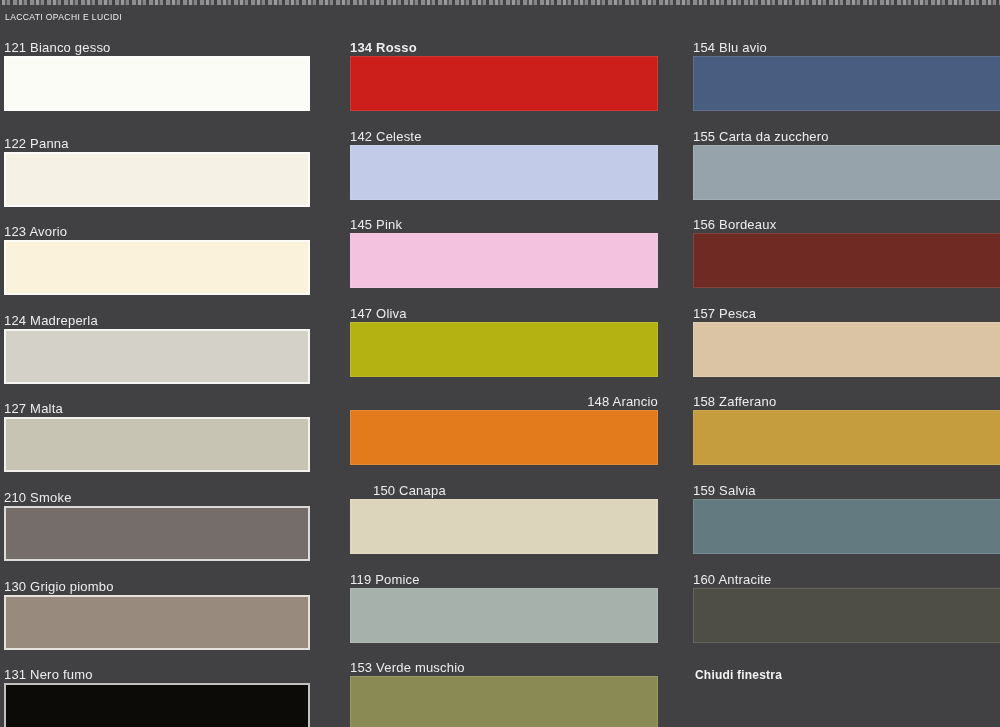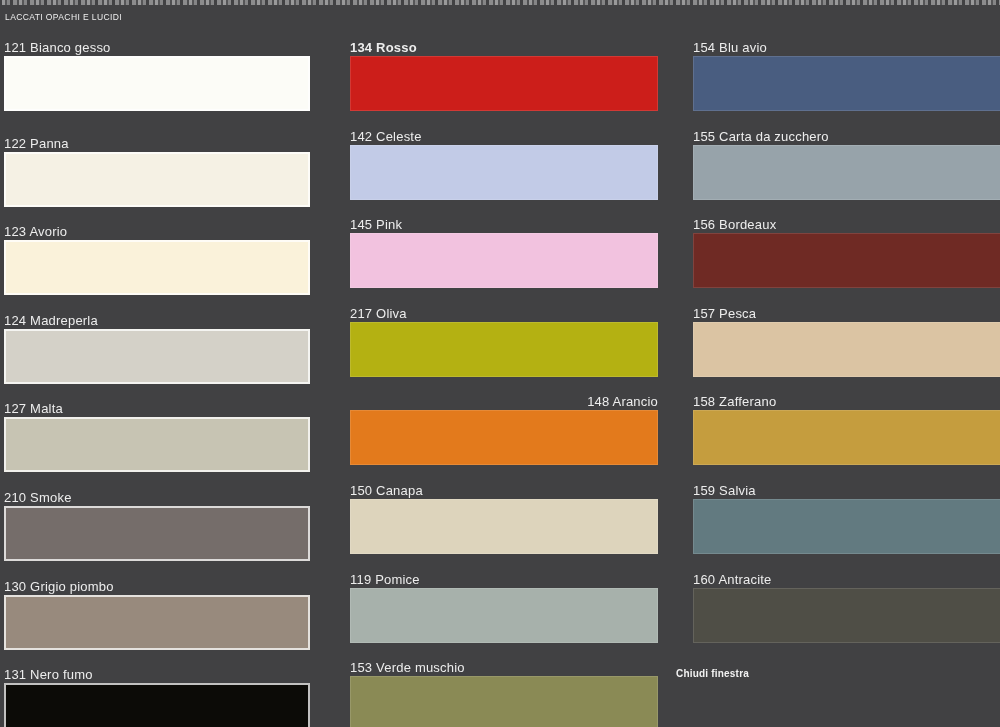--- a/index.html
+++ b/index.html
@@ -33,22 +33,22 @@
     color: #ededed; font-size: 13px; line-height: 12px;
     margin-bottom: 2px; white-space: nowrap;
     letter-spacing: .2px;
   }
   .sw {
     height: 55px; box-sizing: border-box;
     border: 1px solid rgba(255,255,255,.12);
   }
   .col0 .sw { border: 2px solid rgba(255,255,255,.75); }
   .close-link {
-    position: absolute; left: 676px; top: 668px;
-    color: #f2f2f2; font-size: 10px; font-weight: bold;
+    position: absolute; left: 695px; top: 668px;
+    color: #f2f2f2; font-size: 12px; font-weight: bold;
     letter-spacing: .2px; cursor: pointer; text-decoration: none;
   }
 </style>
 </head>
 <body style="background: rgb(65, 65, 67);">
 
 <div class="topline"></div>
 
 <div class="heading">LACCATI OPACHI E LUCIDI</div>
 
@@ -93,29 +93,29 @@
     </div>
     <div class="row">
       <div class="sw-label" style="color: rgb(237, 237, 237);">142 Celeste</div>
       <div class="sw" style="background: rgb(194, 203, 231);"></div>
     </div>
     <div class="row">
       <div class="sw-label" style="color: rgb(237, 237, 237);">145 Pink</div>
       <div class="sw" style="background: rgb(242, 194, 223);"></div>
     </div>
     <div class="row">
-      <div class="sw-label" style="color: rgb(237, 237, 237);">217 Oliva</div>
+      <div class="sw-label" style="color: rgb(237, 237, 237);">147 Oliva</div>
       <div class="sw" style="background: rgb(180, 177, 18);"></div>
     </div>
     <div class="row">
       <div class="sw-label" style="color: rgb(237, 237, 237); text-align: right;">148 Arancio</div>
       <div class="sw" style="background: rgb(227, 122, 28);"></div>
     </div>
     <div class="row">
-      <div class="sw-label" style="color: rgb(237, 237, 237);">150 Canapa</div>
+      <div class="sw-label" style="color: rgb(237, 237, 237); margin-left: 23px;">150 Canapa</div>
       <div class="sw" style="background: rgb(221, 212, 188);"></div>
     </div>
     <div class="row">
       <div class="sw-label" style="color: rgb(237, 237, 237);">119 Pomice</div>
       <div class="sw" style="background: rgb(167, 177, 171);"></div>
     </div>
     <div class="row">
       <div class="sw-label" style="color: rgb(237, 237, 237);">153 Verde muschio</div>
       <div class="sw" style="background: rgb(138, 138, 85);"></div>
     </div>

